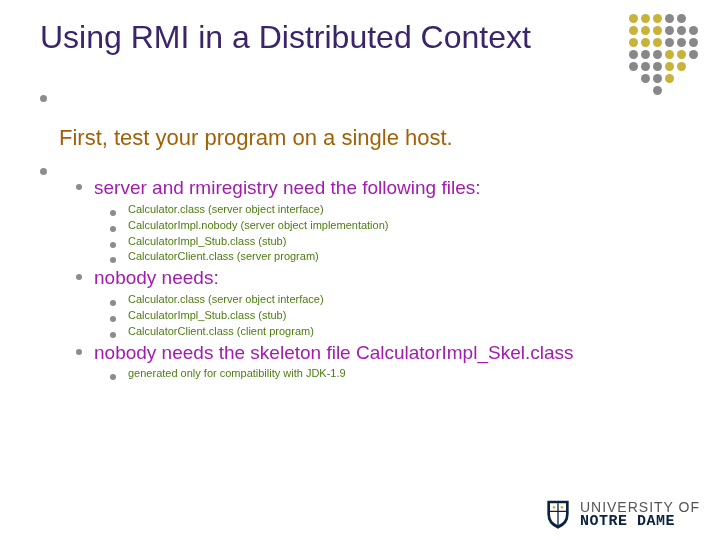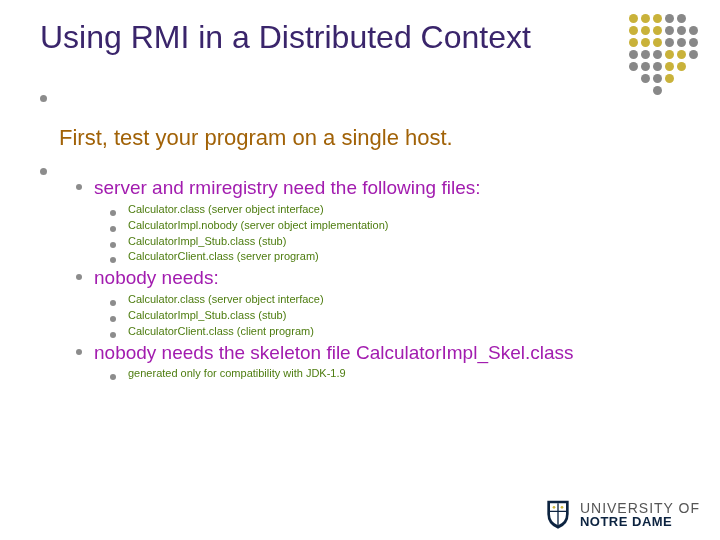--- a/index.html
+++ b/index.html
@@ -48,21 +48,21 @@
   .lvl3 > li > .li .bul { margin-top: 8px; }
   .lvl3 > li > .li .txt { font-size: 11px; color: #4d7c0f; line-height: 1.45; }
   .logo {
     position: absolute; right: 20px; bottom: 10px;
     display: flex; align-items: center; gap: 8px;
     color: #0c2340;
   }
   .logo svg { width: 28px; height: 32px; }
   .logo-text { display: flex; flex-direction: column; line-height: 1; }
   .logo-sub  { font-size: 14px; letter-spacing: 1px; color: #555; }
-  .logo-main { font-family: Liberation Sans, sans-serif; font-size: 13px; font-weight: bold; color: #0c2340; letter-spacing: 0.5px; }
+  .logo-main { font-family: Liberation Mono, monospace; font-size: 15px; font-weight: bold; color: #0c2340; letter-spacing: 0.5px; }
 </style>
 </head>
 <body>
 
 <div class="slide">
 
   <div class="dots-deco">
     <span class="d-o"></span>
       <span class="d-o"></span>
       <span class="d-o"></span>

